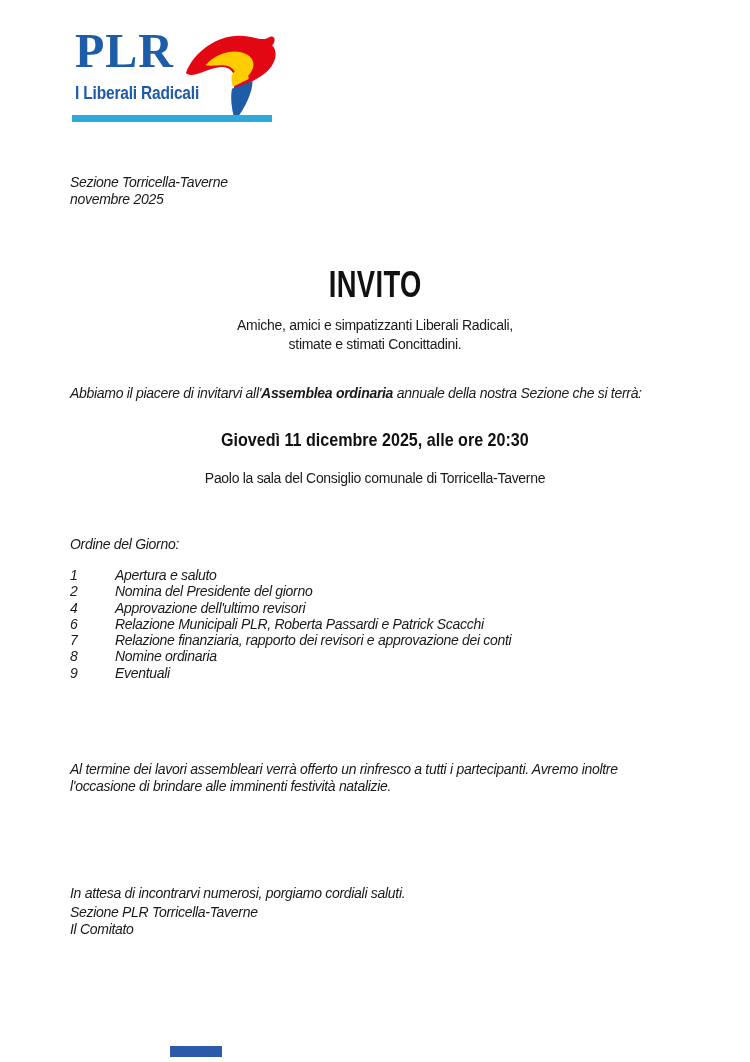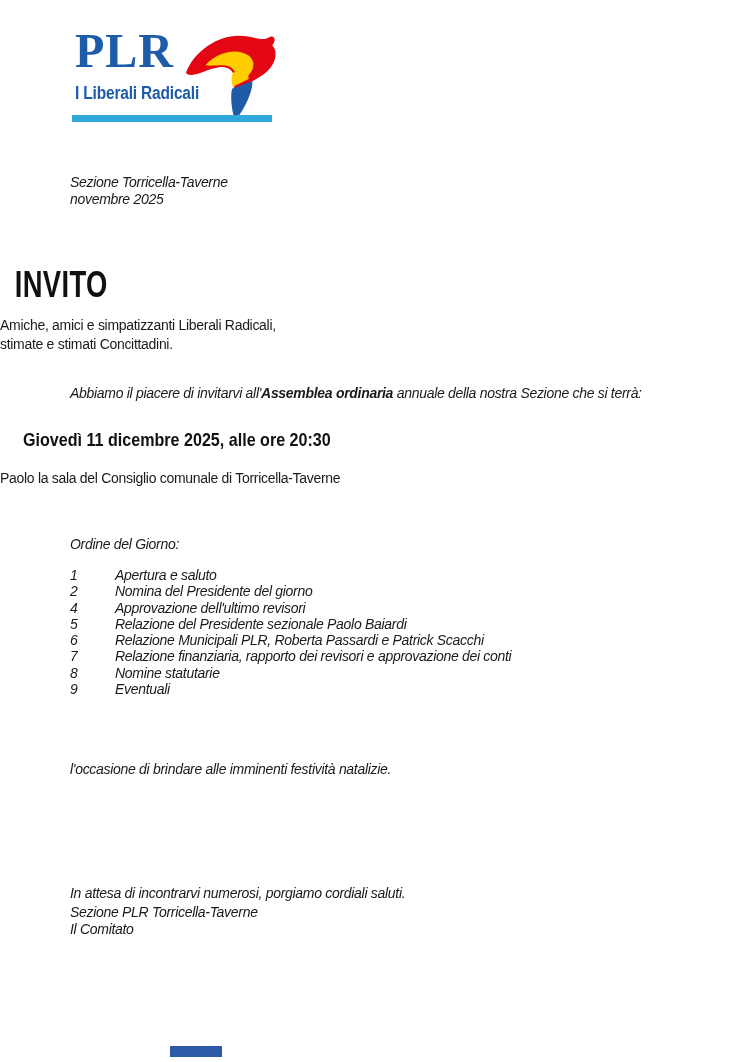--- a/index.html
+++ b/index.html
@@ -2,21 +2,21 @@
 <html><head>
 <meta charset="utf-8">
 <style>
   html,body{margin:0;padding:0;background:#ffffff;}
   .page{
     position:relative;width:652px;height:1062px;background:#ffffff;overflow:hidden;
     font-family:"Liberation Sans",sans-serif;color:#1a1a1a;
     font-size:14px;letter-spacing:-0.3px;
   }
   .abs{position:absolute;font-style:italic;}
-  .centered{position:absolute;left:0;width:750px;}
+  .centered{position:absolute;left:0;width:750px;text-align:center;}
 
   
   .logo{position:absolute;left:75px;top:28px;width:210px;height:98px;}
   .plr-acronym{
     position:absolute;left:0;top:0;
     font-family:"Liberation Serif",serif;font-weight:bold;font-size:48px;line-height:46px;
     color:#1d5ca9;letter-spacing:1px;
   }
   .flame{position:absolute;left:108px;top:-2px;width:95px;height:98px;}
   .tagline{
@@ -84,28 +84,28 @@
   </div>
 
   <div class="centered event-loc">Paolo la sala del Consiglio comunale di Torricella-Taverne</div>
 
   <div class="abs agenda-h">Ordine del Giorno:</div>
 
   <div class="abs agenda">
     <div class="agenda-row"><span class="agenda-num">1</span><span>Apertura e saluto</span></div>
     <div class="agenda-row"><span class="agenda-num">2</span><span>Nomina del Presidente del giorno</span></div>
     <div class="agenda-row"><span class="agenda-num">4</span><span>Approvazione dell'ultimo revisori</span></div>
-    <div class="agenda-row"><span class="agenda-num">5</span><span>Relazione del Presidente sezionale Paolo Baiardi</span></div>
     <div class="agenda-row"><span class="agenda-num">6</span><span>Relazione Municipali PLR, Roberta Passardi e Patrick Scacchi</span></div>
     <div class="agenda-row"><span class="agenda-num">7</span><span>Relazione finanziaria, rapporto dei revisori e approvazione dei conti</span></div>
-    <div class="agenda-row"><span class="agenda-num">8</span><span>Nomine statutarie</span></div>
+    <div class="agenda-row"><span class="agenda-num">8</span><span>Nomine ordinaria</span></div>
     <div class="agenda-row"><span class="agenda-num">9</span><span>Eventuali</span></div>
   </div>
 
   <div class="abs close1">
+    <div>Al termine dei lavori assembleari verrà offerto un rinfresco a tutti i partecipanti. Avremo inoltre</div>
     <div>l'occasione di brindare alle imminenti festività natalizie.</div>
   </div>
 
   <div class="abs close2">In attesa di incontrarvi numerosi, porgiamo cordiali saluti.</div>
 
   <div class="abs sig">
     <div>Sezione PLR Torricella-Taverne</div>
     <div>Il Comitato</div>
   </div>
 

